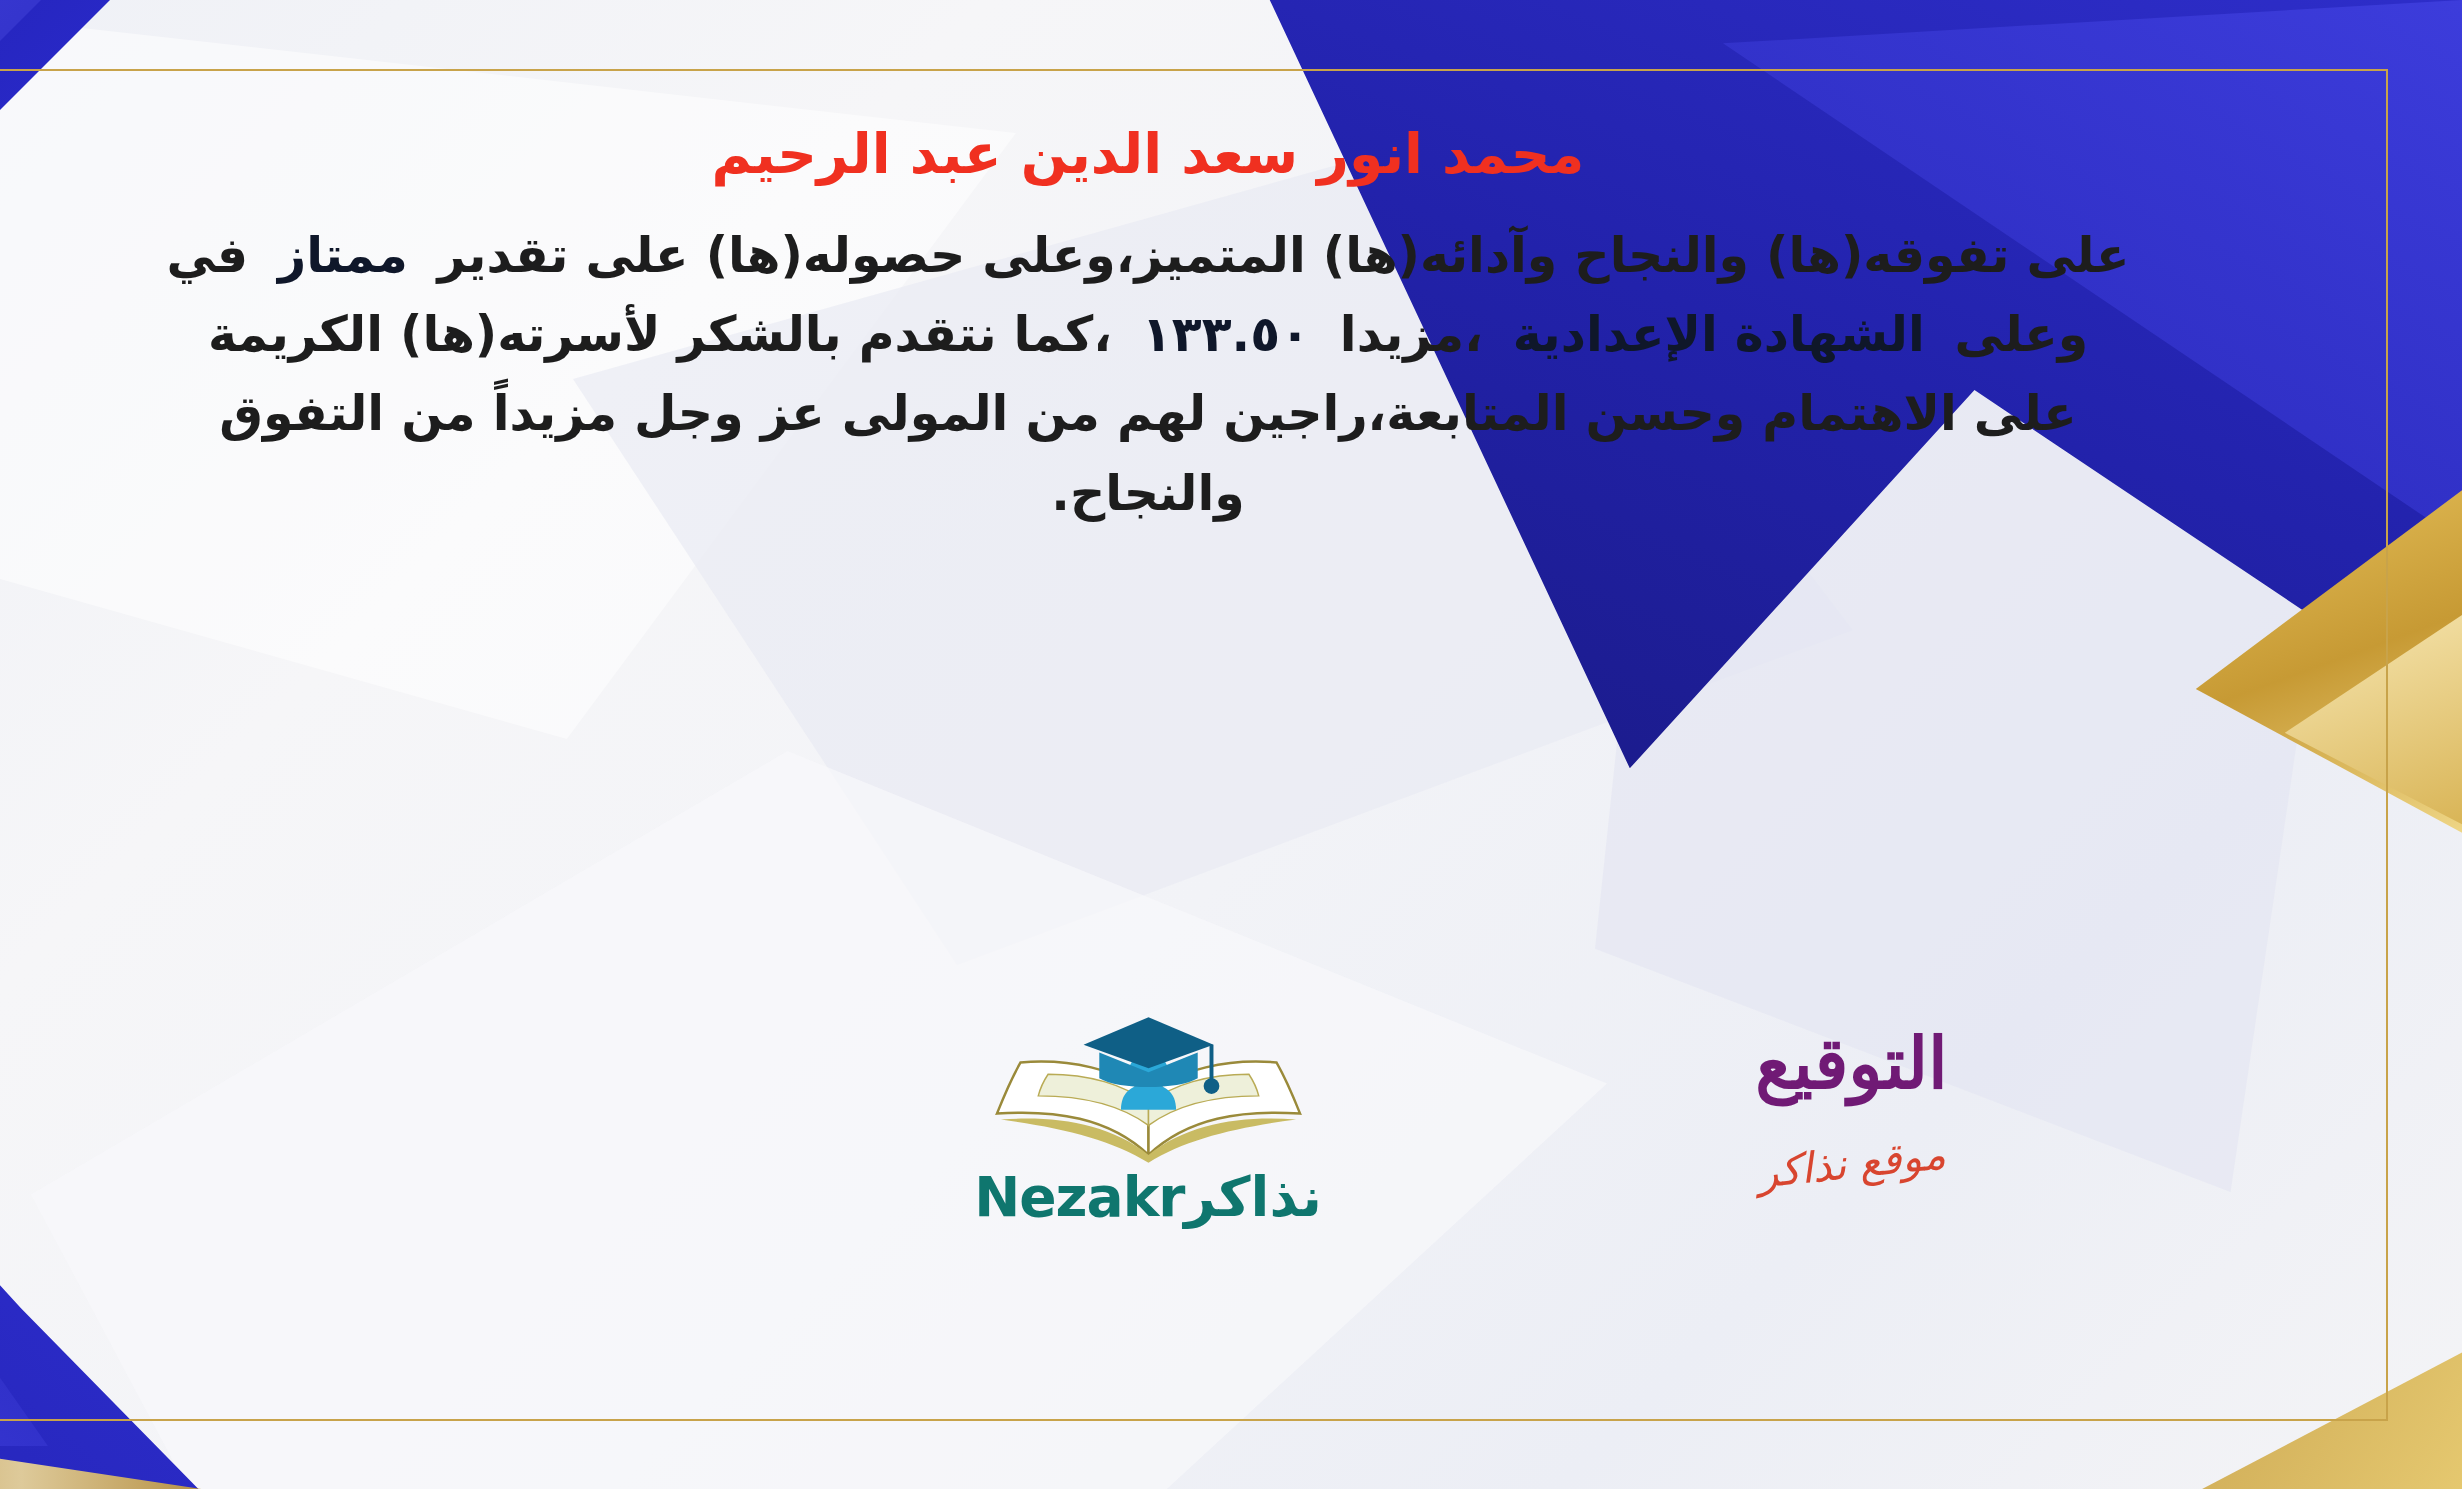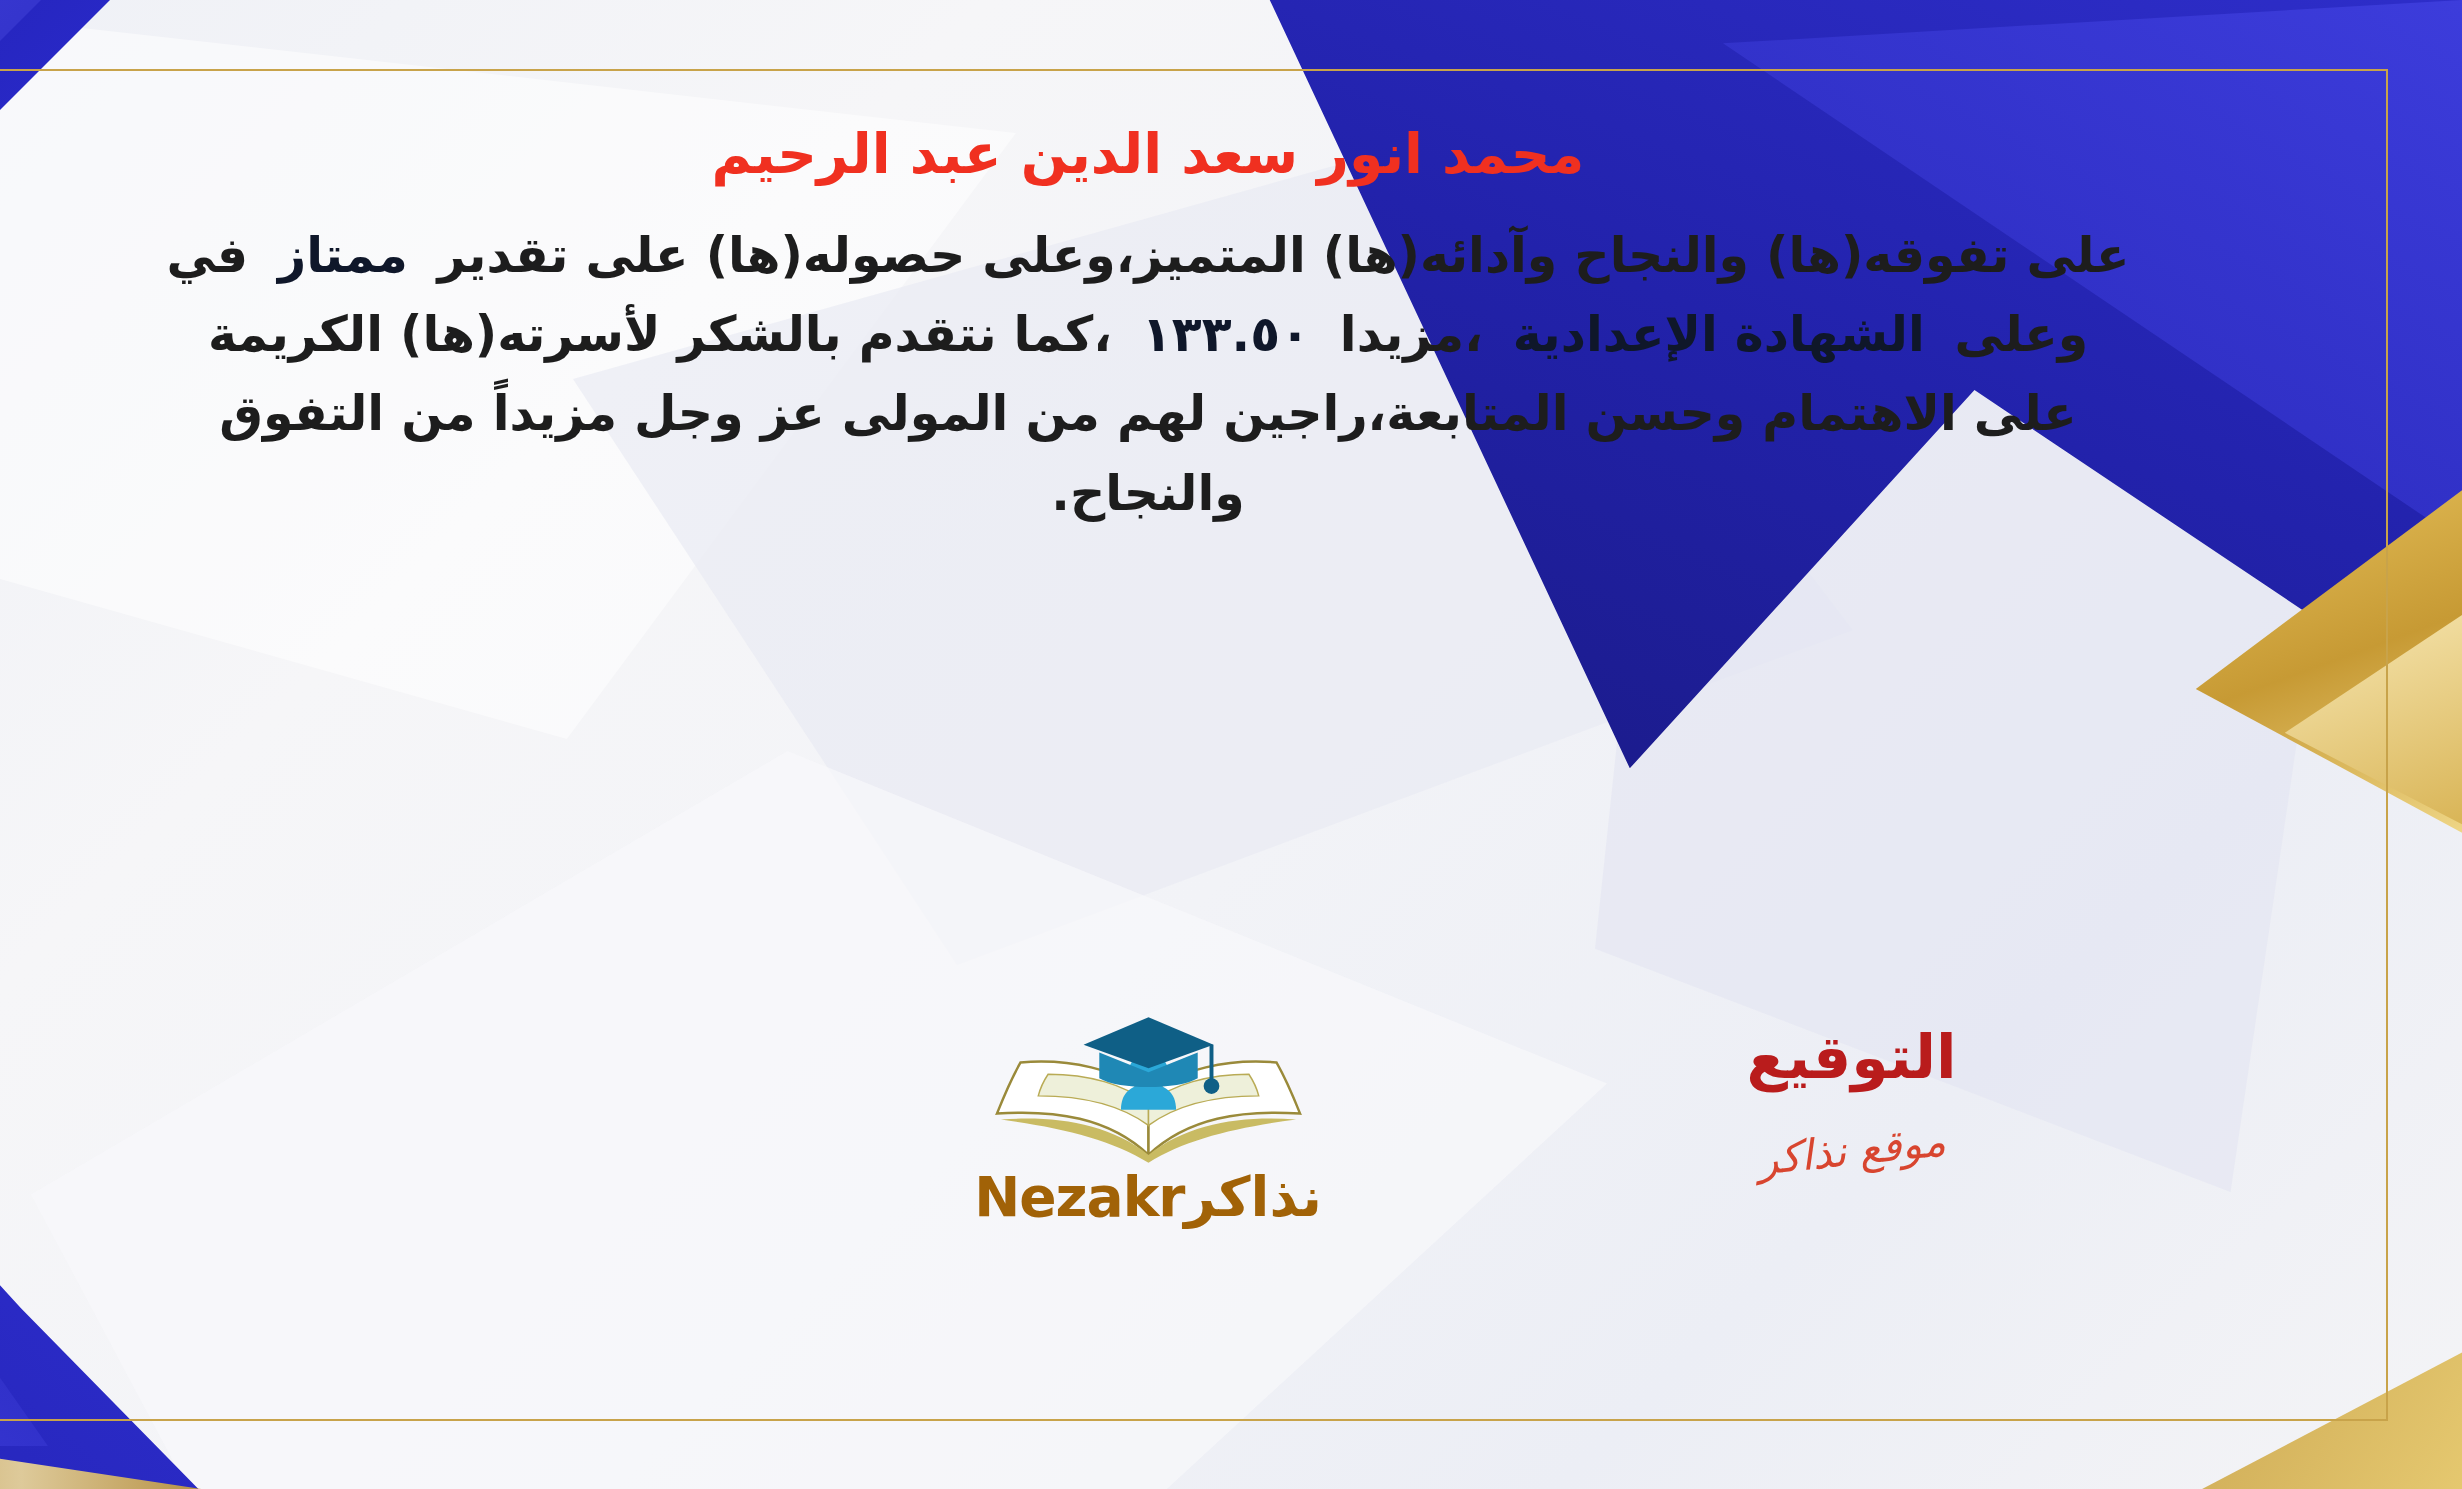--- a/index.html
+++ b/index.html
@@ -206,23 +206,24 @@
     height: 305px;
   }
   .signature {
     position: absolute;
     right: 256px;
     top: 0;
     text-align: center;
     width: 295px;
   }
   .signature-label {
-    font-size: 60px;
+    font-size: 71px;
     font-weight: 600;
-    color: #b91c1c;
+    color: #701a75;
+    font-family: Liberation Serif, serif;
   }
   .signature-script {
     margin-top: 34px;
     font-size: 42px;
     color: #d8452f;
     font-family: "DejaVu Serif", serif;
     font-style: italic;
     transform: rotate(-6deg);
     direction: rtl;
   }
@@ -233,21 +234,21 @@
     transform: translateX(-50%);
     top: -14.8px;
     width: 443px;
     text-align: center;
   }
   .logo svg { display: block; margin: 0 auto; }
   .logo-text {
     margin-top: -4.9px;
     font-size: 55px;
     font-weight: 800;
-    color: #a16207;
+    color: #0f766e;
     letter-spacing: -1px;
   }
 </style>
 </head>
 <body>
 
 <div class="certificate">
 
   <div class="bg-base"></div>
   <div class="poly d1"></div>

